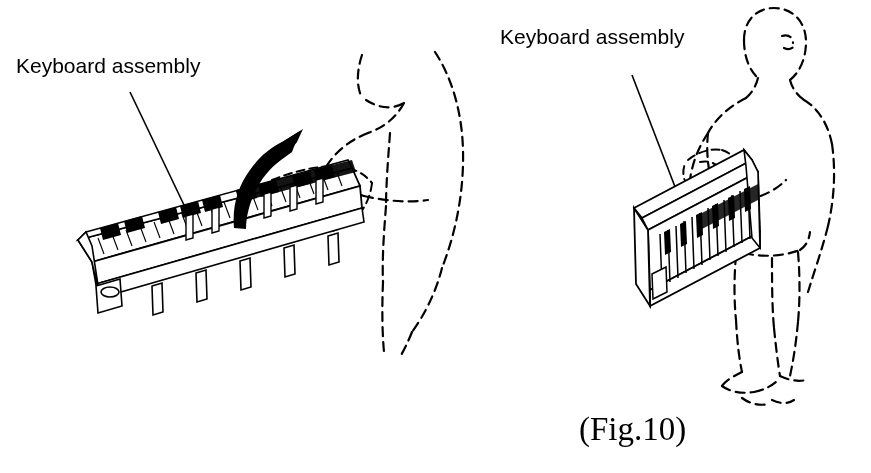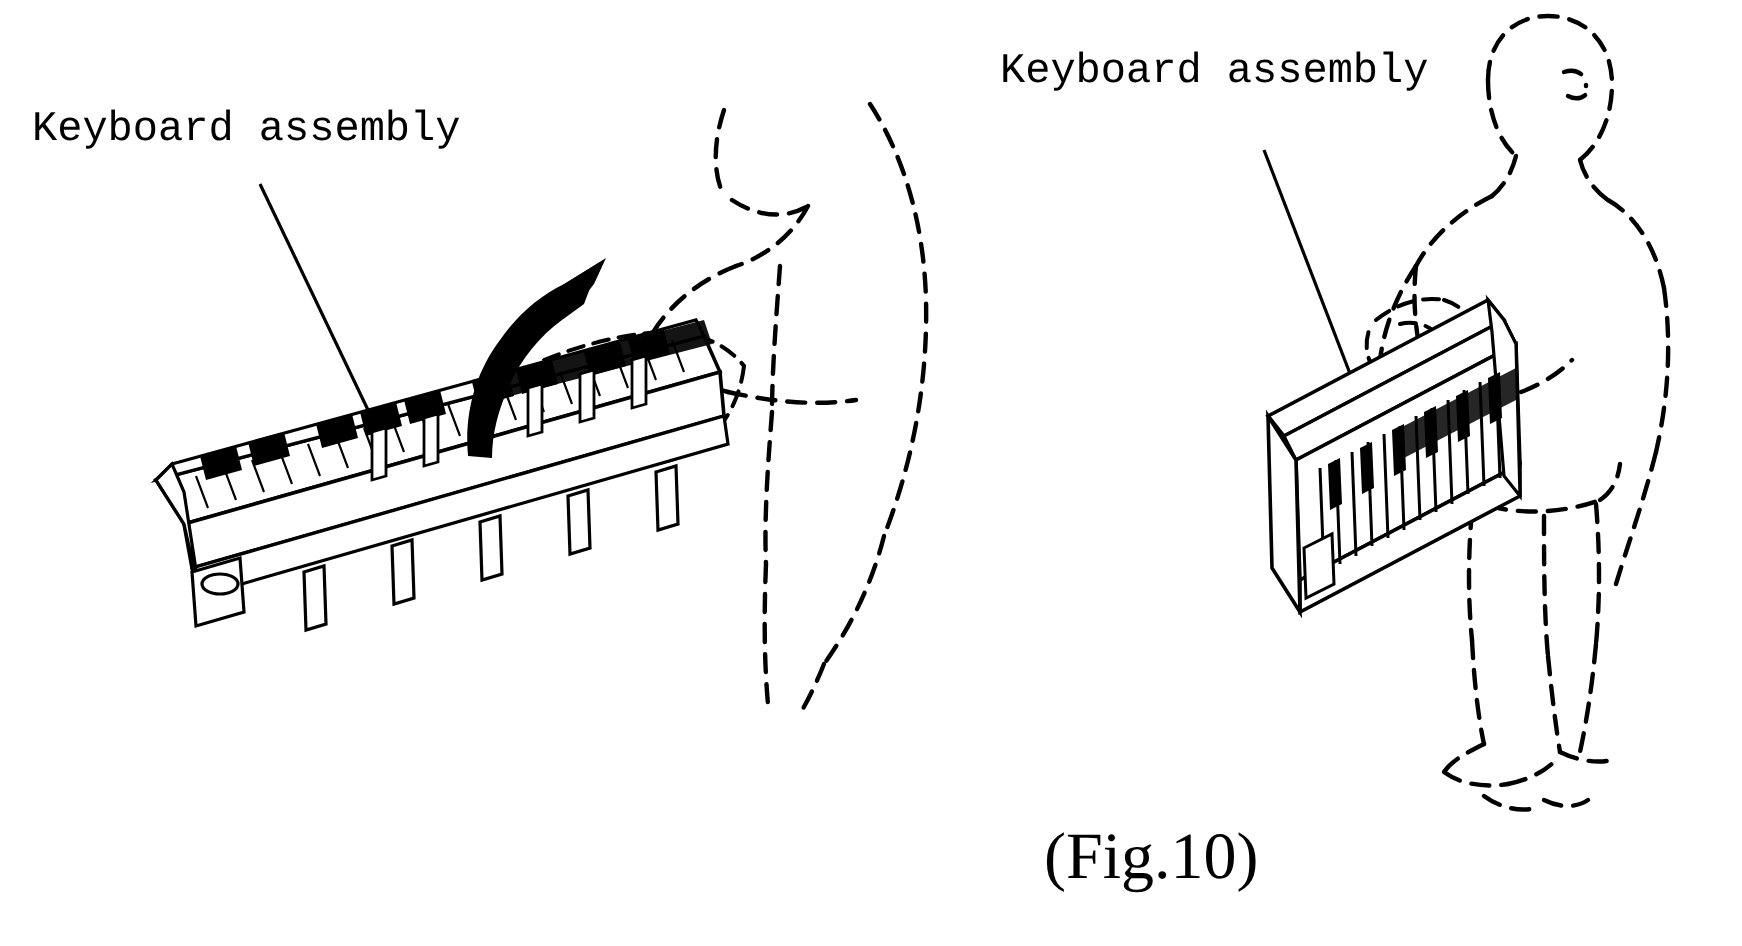--- a/index.html
+++ b/index.html
@@ -14,31 +14,31 @@
   }
   #figure-root {
     position: relative;
     width: 871px;
     height: 473px;
     background: #ffffff;
     overflow: hidden;
   }
   .callout-label {
     position: absolute;
-    font-family: Liberation Mono, monospace;
+    font-family: Liberation Sans, sans-serif;
     font-size: 21px;
     line-height: 1;
     color: #000000;
     white-space: nowrap;
   }
   #label-left  { left: 16px;  top: 55px; }
   #label-right { left: 500px; top: 26px; }
   .figure-caption {
     position: absolute;
-    left: 522px;
+    left: 579px;
     top: 413px;
     font-family: "Liberation Serif", serif;
     font-size: 33px;
     line-height: 1;
     color: #000000;
     white-space: nowrap;
   }
   #art-layer {
     position: absolute;
     left: 0;

